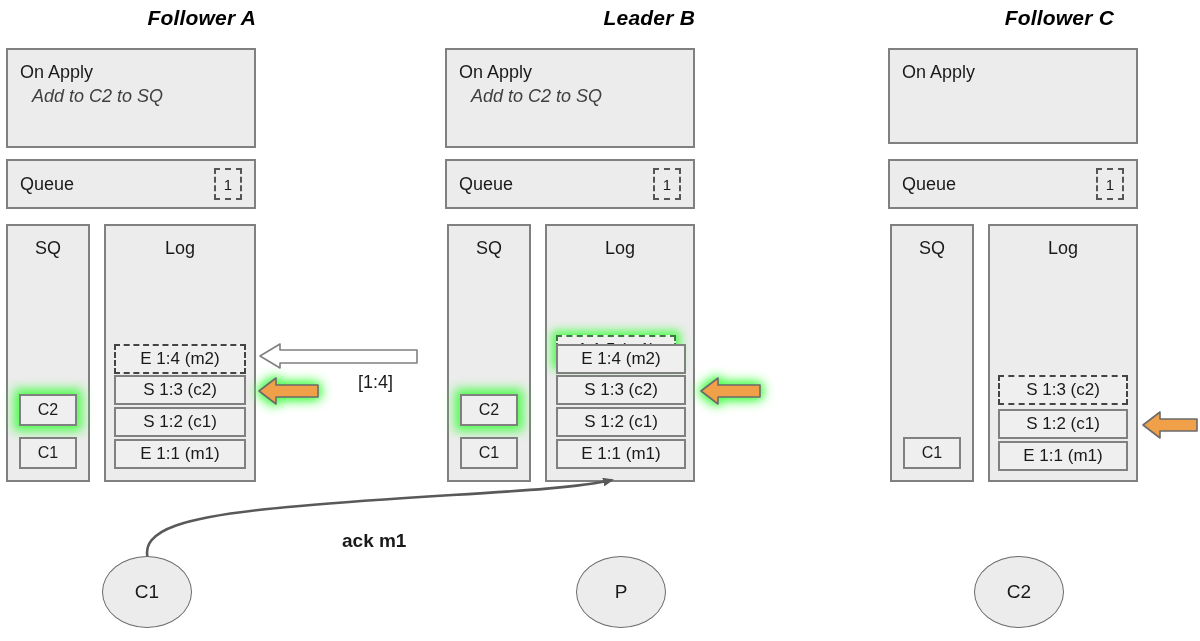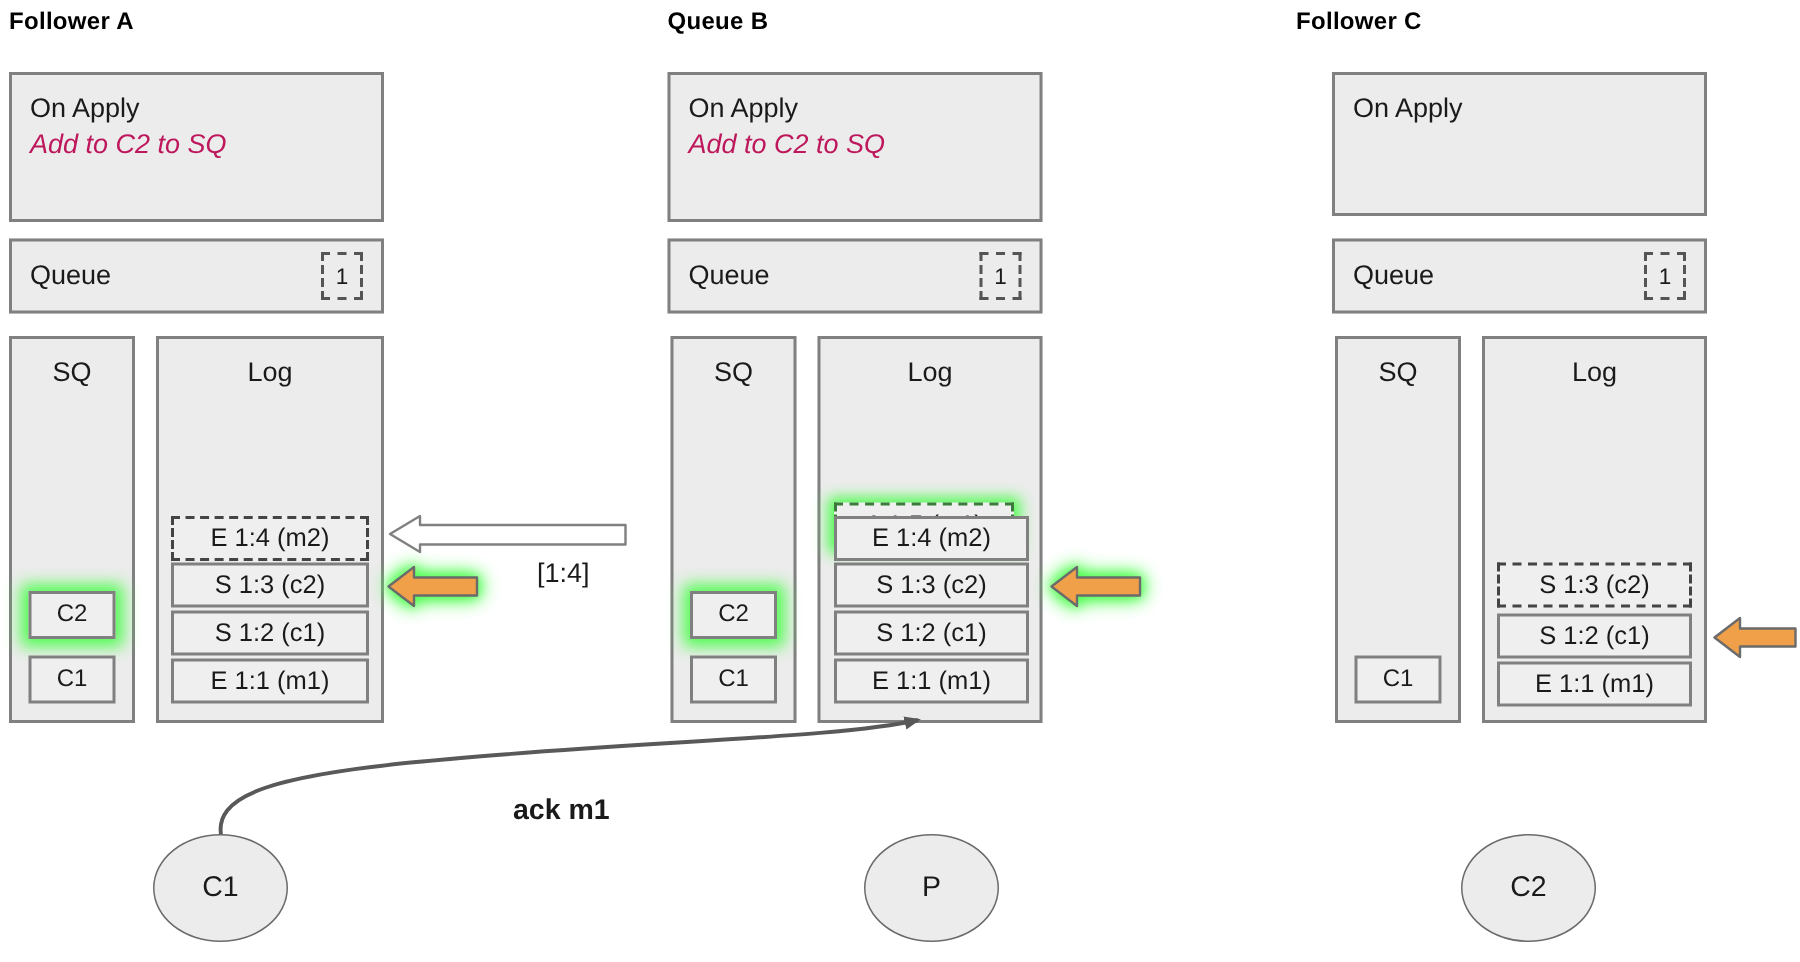--- a/index.html
+++ b/index.html
@@ -1,27 +1,27 @@
 <!DOCTYPE html>
 <html><head>
 <meta charset="utf-8">
 <style>
   html,body{margin:0;padding:0;background:#ffffff;}
   body{width:1200px;height:641px;position:relative;overflow:hidden;
        font-family:"Liberation Sans",sans-serif;color:#111;}
 
-  .node-title{position:absolute;font-size:16px;font-weight:bold;color:#000;
-              text-align:left;letter-spacing:0.2px;}
+  .node-title{position:absolute;font-size:21px;font-weight:bold;color:#000;
+              text-align:right;letter-spacing:0.2px;font-style:italic;}
 
   .panel-box{position:absolute;background:#ececec;border:2px solid #808080;
              box-sizing:border-box;padding-left:40px;}
 
   .onapply{padding:10px 12px;}
   .onapply .l1{font-size:18px;line-height:24px;color:#1a1a1a;}
-  .onapply .l2{font-size:18px;line-height:24px;font-style:italic;color:#be185d;}
+  .onapply .l2{font-size:18px;line-height:24px;font-style:italic;color:#404040;margin-left:12px;}
 
   .queue-label{position:absolute;left:12px;top:50%;transform:translateY(-50%);
                font-size:18px;color:#1a1a1a;}
   .queue-badge{position:absolute;right:12px;top:50%;transform:translateY(-50%);
                width:28px;height:32px;border:2px dashed #555;background:#ececec;
                box-sizing:border-box;display:flex;align-items:center;
                justify-content:center;font-size:15px;color:#1a1a1a;}
 
   .col-head{position:absolute;left:0;right:0;top:12px;text-align:center;
             font-size:18px;color:#1a1a1a;}
@@ -81,21 +81,21 @@
   </svg>
 </div>
 
 <div class="arrow-wrap" style="left:258px;top:342px;width:162px;height:28px;">
   <svg width="162" height="28" viewBox="0 0 162 28">
     <polygon points="2,14 22,2 22,8 159,8 159,21 22,21 22,26" fill="#ffffff" stroke="#808080" stroke-width="1.6" stroke-linejoin="round"></polygon>
   </svg>
 </div>
 <div class="range-label" style="left:358px;top:372px;">[1:4]</div>
 
-<div class="node-title" style="left:445px;top:6px;width:250px;">Queue B</div>
+<div class="node-title" style="left:445px;top:6px;width:250px;">Leader B</div>
 
 <div class="panel-box onapply" style="left:445px;top:48px;width:250px;height:100px;">
   <div class="l1">On Apply</div>
   <div class="l2">Add to C2 to SQ</div>
 </div>
 
 <div class="panel-box" style="left:445px;top:159px;width:250px;height:50px;">
   <span class="queue-label">Queue</span>
   <span class="queue-badge">1</span>
 </div>

